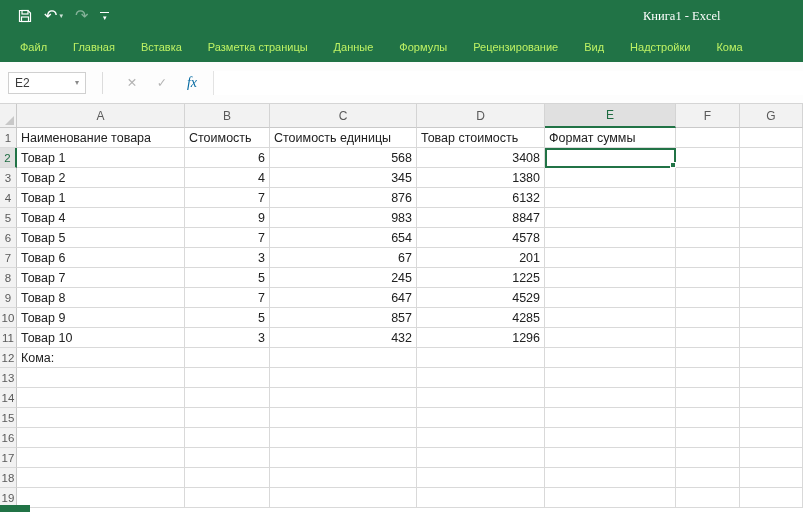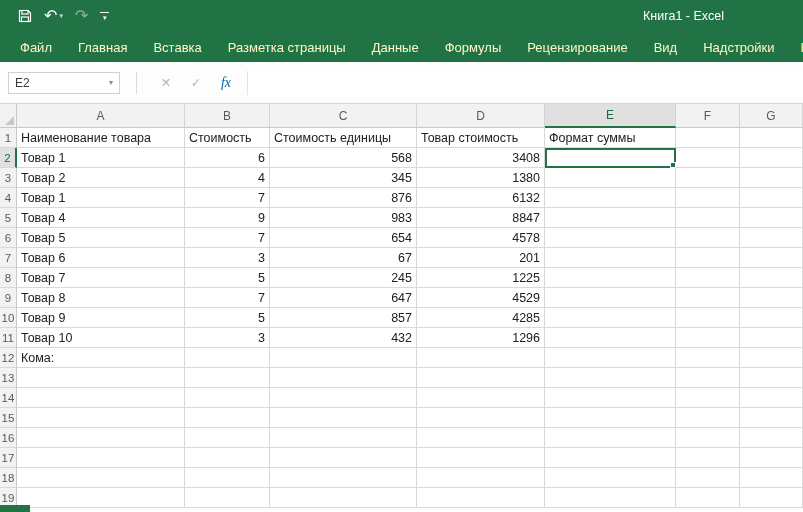--- a/index.html
+++ b/index.html
@@ -14,29 +14,29 @@
   .titlebar { height:32px; background:#217346; display:flex; align-items:center; position:relative; color:#fff; }
   .qat { display:flex; align-items:center; gap:12px; padding-left:18px; }
   .qat-btn { display:flex; align-items:center; color:#fff; cursor:default; }
   .qat-btn svg { display:block; }
   .undo-glyph { font-size:16px; line-height:1; }
   .caret-mini { font-size:7px; margin-left:2px; color:#cfe3d8; }
   .dim { opacity:.45; }
   .qat-custom { display:flex; flex-direction:column; align-items:center; line-height:1; }
   .qat-custom .bar { width:9px; border-top:1.5px solid #fff; margin-bottom:1px; }
   .qat-custom .caret { font-size:7px; color:#fff; }
-  .wintitle { position:absolute; left:643px; top:0; height:32px; line-height:32px; font-size:12.5px; color:#fff; white-space:nowrap; }
+  .wintitle { position:absolute; left:643px; top:0; height:32px; line-height:32px; font-size:12.5px; color:#fff; white-space:nowrap;font-family:Liberation Serif, serif; }
 
   
   .ribbon-tabs { height:30px; background:#217346; display:flex; align-items:stretch; padding-left:7px; overflow:hidden; }
-  .ribbon-tab { color:#fef9c3; font-size:13px; padding:0 13px; display:flex; align-items:center; white-space:nowrap; cursor:default; }
+  .ribbon-tab { color:#bef264; font-size:11px; padding:0 13px; display:flex; align-items:center; white-space:nowrap; cursor:default; }
 
   
   .formula-row { height:42px; background:#fdfdfd; border-bottom:1px solid #d5d5d5; display:flex; align-items:center; padding-left:8px; }
-  .name-box { width:112px; height:22px; background:#fff; border:1px solid #d0d0d0; display:flex; align-items:center; justify-content:space-between; padding:0 6px; font-size:12px; color:#3a3a3a; }
+  .name-box { width:78px; height:22px; background:#fff; border:1px solid #d0d0d0; display:flex; align-items:center; justify-content:space-between; padding:0 6px; font-size:12px; color:#3a3a3a; }
   .name-box .caret { font-size:8px; color:#8a8a8a; }
   .fb-sep { width:1px; height:22px; background:#dcdcdc; margin:0 14px 0 16px; }
   .fb-btn { width:30px; height:22px; display:flex; align-items:center; justify-content:center; color:#b4b4b4; font-size:12.5px; }
   .fb-fx { font-family:"Liberation Serif","DejaVu Serif",serif; font-style:italic; font-size:14px; color:#0369a1; }
   .formula-input { flex:1; height:24px; background:#fff; border-left:1px solid #e3e3e3; margin-left:6px; font-size:12px; padding:4px 6px; color:#222; }
 
   
   .sheet {
     display:grid;
     grid-template-columns:17px 168px 85px 147px 128px 131px 64px 63px;

